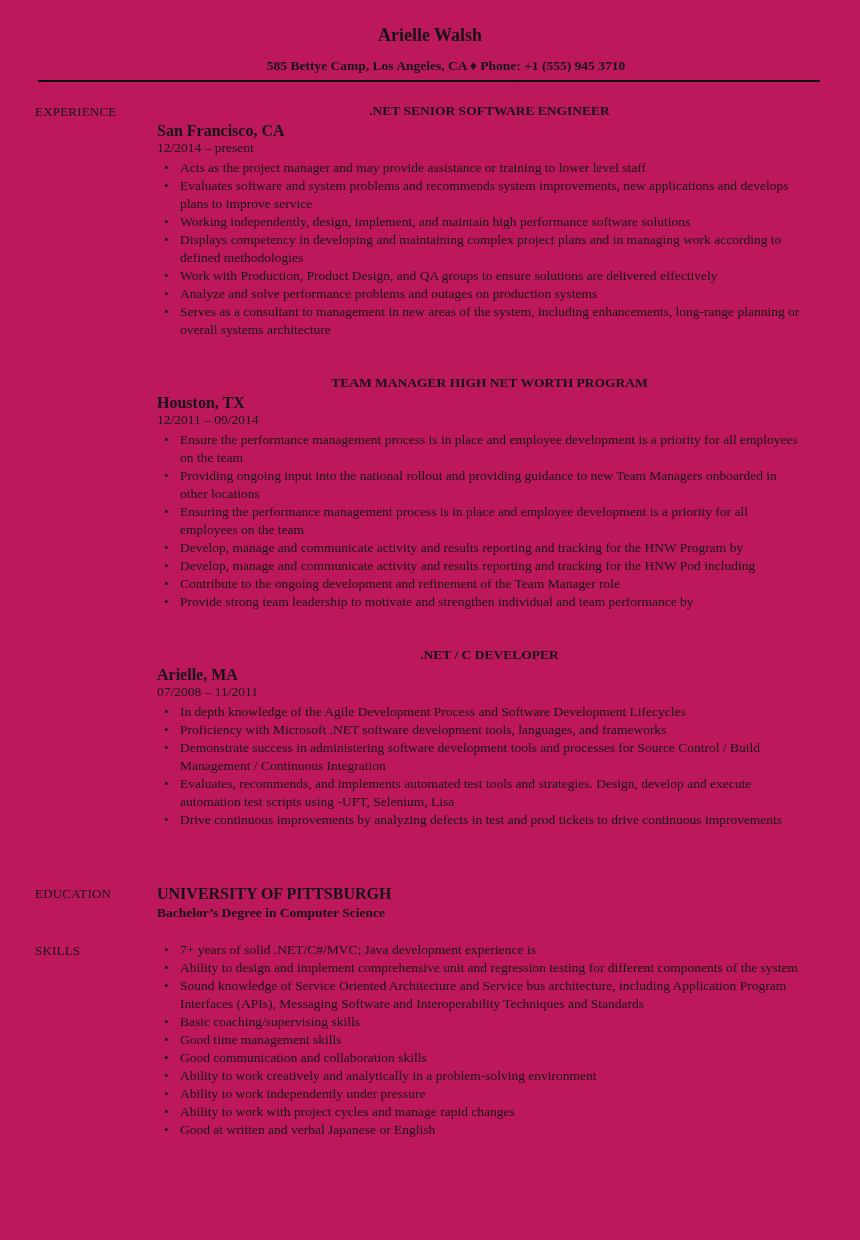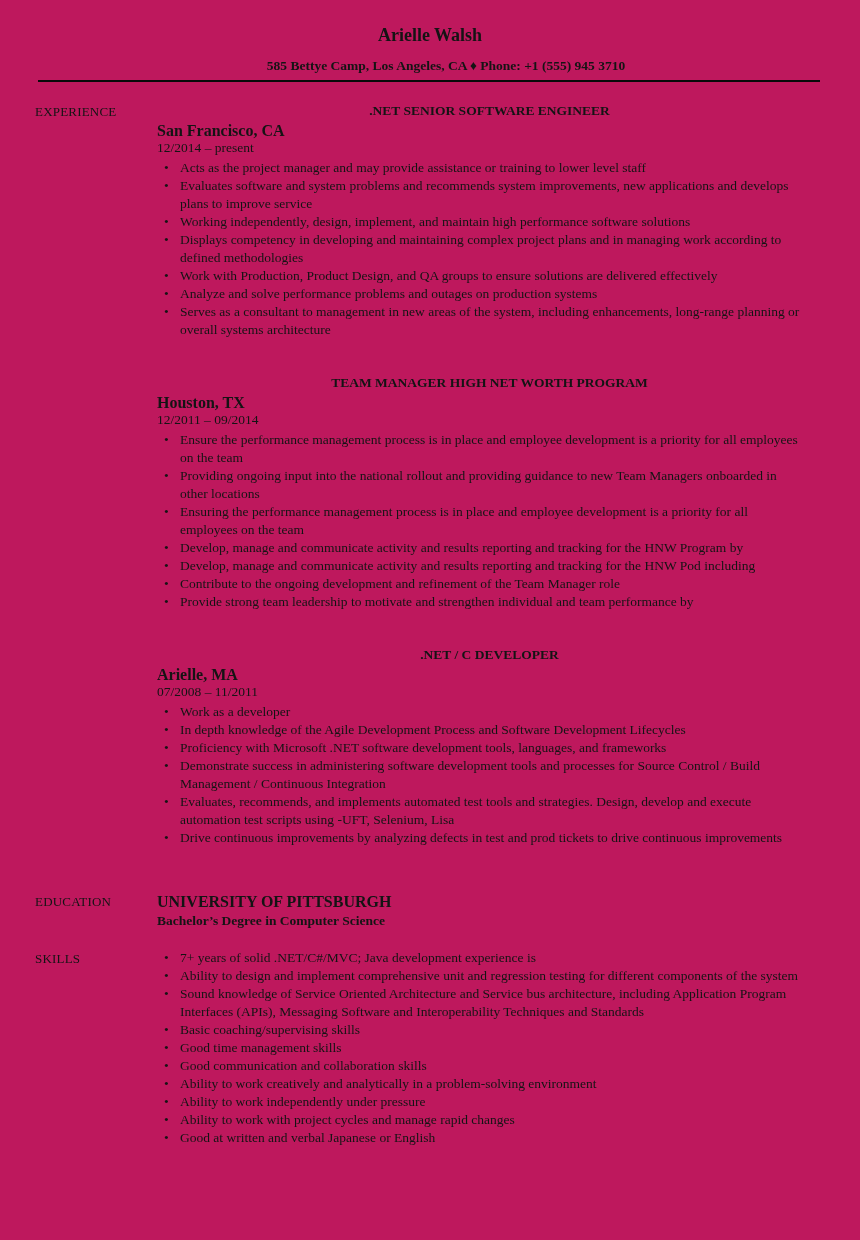--- a/index.html
+++ b/index.html
@@ -50,21 +50,21 @@
     align-items: start;
   }
   .section-label {
     font-weight: normal;
     font-size: 13px;
     letter-spacing: 0.2px;
     line-height: 18px;
     padding-top: 1px;
   }
   .job { margin-bottom: 35px; }
-  .job:last-child { margin-bottom: 0; }
+  .job:last-child { margin-bottom: 10px; }
   .job-title {
     font-weight: bold;
     font-size: 13.5px;
     line-height: 18px;
     margin-bottom: 3px;
     text-align: center;
   }
   .job-location {
     font-weight: bold;
     font-size: 16px;
@@ -152,21 +152,20 @@
               <li>Contribute to the ongoing development and refinement of the Team Manager role</li>
               <li>Provide strong team leadership to motivate and strengthen individual and team performance by</li>
             </ul>
         </div>
 
         <div class="job">
           <div class="job-title">.NET / C DEVELOPER</div>
           <div class="job-location">Arielle, MA</div>
           <div class="job-dates">07/2008 – 11/2011</div>
           <ul class="bullets">
-              <li>Work as a developer</li>
               <li>In depth knowledge of the Agile Development Process and Software Development Lifecycles</li>
               <li>Proficiency with Microsoft .NET software development tools, languages, and frameworks</li>
               <li>Demonstrate success in administering software development tools and processes for Source Control / Build Management / Continuous Integration</li>
               <li>Evaluates, recommends, and implements automated test tools and strategies. Design, develop and execute automation test scripts using -UFT, Selenium, Lisa</li>
               <li>Drive continuous improvements by analyzing defects in test and prod tickets to drive continuous improvements</li>
             </ul>
         </div>
 
       </div>
     </div>

